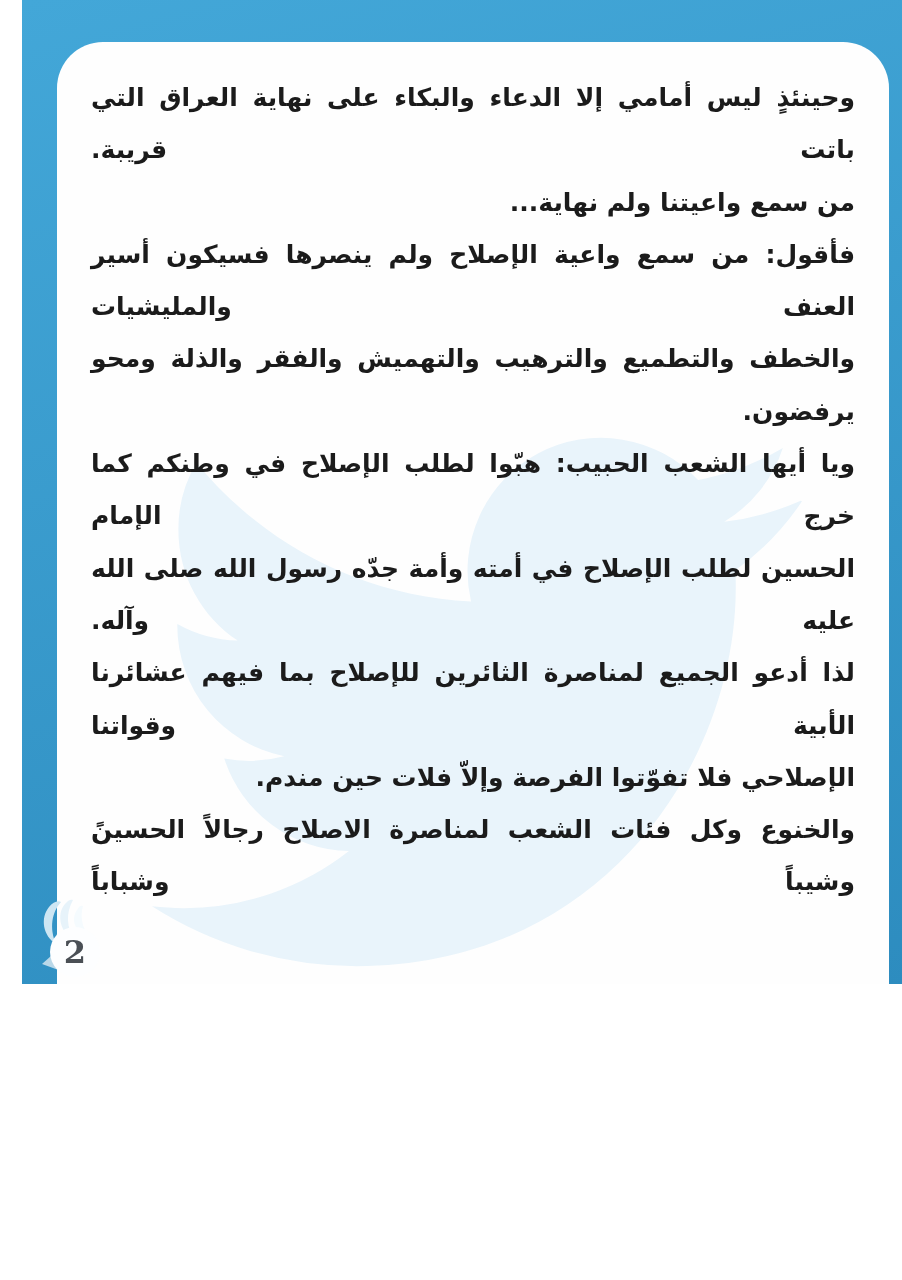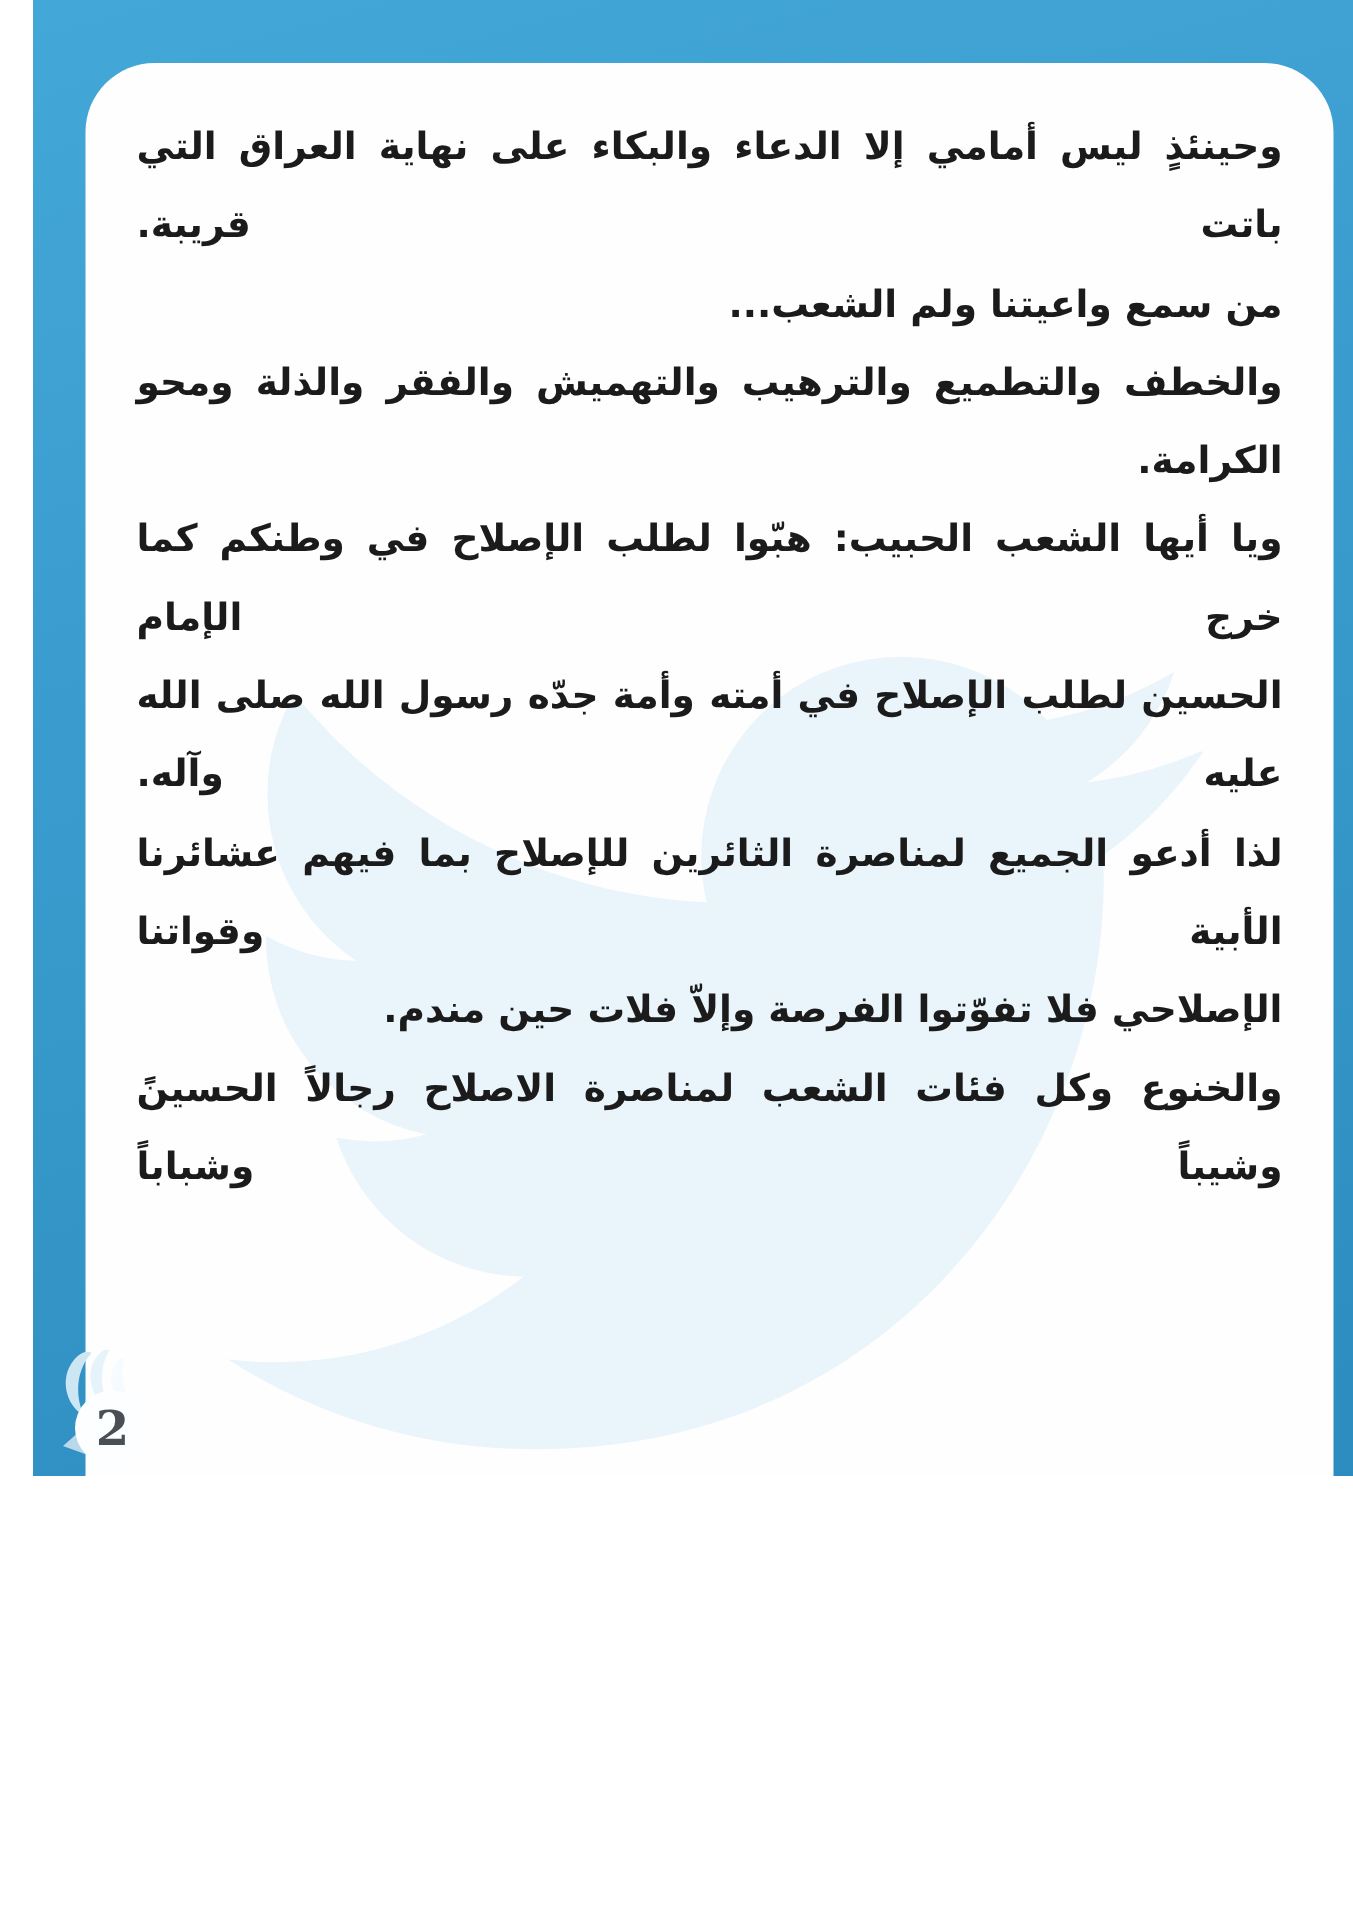--- a/index.html
+++ b/index.html
@@ -77,22 +77,23 @@
 <div class="stage">
 
   <div class="card">
     <svg class="watermark" viewBox="0 0 24 24" aria-hidden="true">
       <path fill="#e9f4fb" d="M23.953 4.57a10 10 0 0 1-2.825.775 4.958 4.958 0 0 0 2.163-2.723c-.951.555-2.005.959-3.127 1.184a4.92 4.92 0 0 0-8.384 4.482C7.69 8.095 4.067 6.13 1.64 3.162a4.822 4.822 0 0 0-.666 2.475c0 1.71.87 3.213 2.188 4.096a4.904 4.904 0 0 1-2.228-.616v.06a4.923 4.923 0 0 0 3.946 4.827 4.996 4.996 0 0 1-2.212.085 4.936 4.936 0 0 0 4.604 3.417 9.867 9.867 0 0 1-6.102 2.105c-.39 0-.779-.023-1.17-.067a13.995 13.995 0 0 0 7.557 2.209c9.053 0 13.998-7.496 13.998-13.985 0-.21 0-.42-.015-.63A9.935 9.935 0 0 0 24 4.59z"></path>
     </svg>
 
     <div class="letter" id="letter-body">
 
     <div class="line line-justify">وحينئذٍ ليس أمامي إلا الدعاء والبكاء على نهاية العراق التي باتت قريبة.</div>
-        <div class="line line-end">من سمع واعيتنا ولم الشعب...</div>
-        <div class="line line-justify">والخطف والتطميع والترهيب والتهميش والفقر والذلة ومحو الكرامة.</div>
+        <div class="line line-end">من سمع واعيتنا ولم نهاية...</div>
+        <div class="line line-justify">فأقول: من سمع واعية الإصلاح ولم ينصرها فسيكون أسير العنف والمليشيات</div>
+        <div class="line line-justify">والخطف والتطميع والترهيب والتهميش والفقر والذلة ومحو يرفضون.</div>
         <div class="line line-justify">ويا أيها الشعب الحبيب: هبّوا لطلب الإصلاح في وطنكم كما خرج الإمام</div>
         <div class="line line-justify">الحسين لطلب الإصلاح في أمته وأمة جدّه رسول الله صلى الله عليه وآله.</div>
         <div class="line line-justify">لذا أدعو الجميع لمناصرة الثائرين للإصلاح بما فيهم عشائرنا الأبية وقواتنا</div>
         <div class="line line-end">الإصلاحي فلا تفوّتوا الفرصة وإلاّ فلات حين مندم.</div>
         <div class="line line-justify">والخنوع وكل فئات الشعب لمناصرة الاصلاح رجالاً الحسينً وشيباً وشباباً</div>
       </div>
   </div>
 
   <div class="logo">
     <svg viewBox="0 0 86 84" aria-hidden="true">

